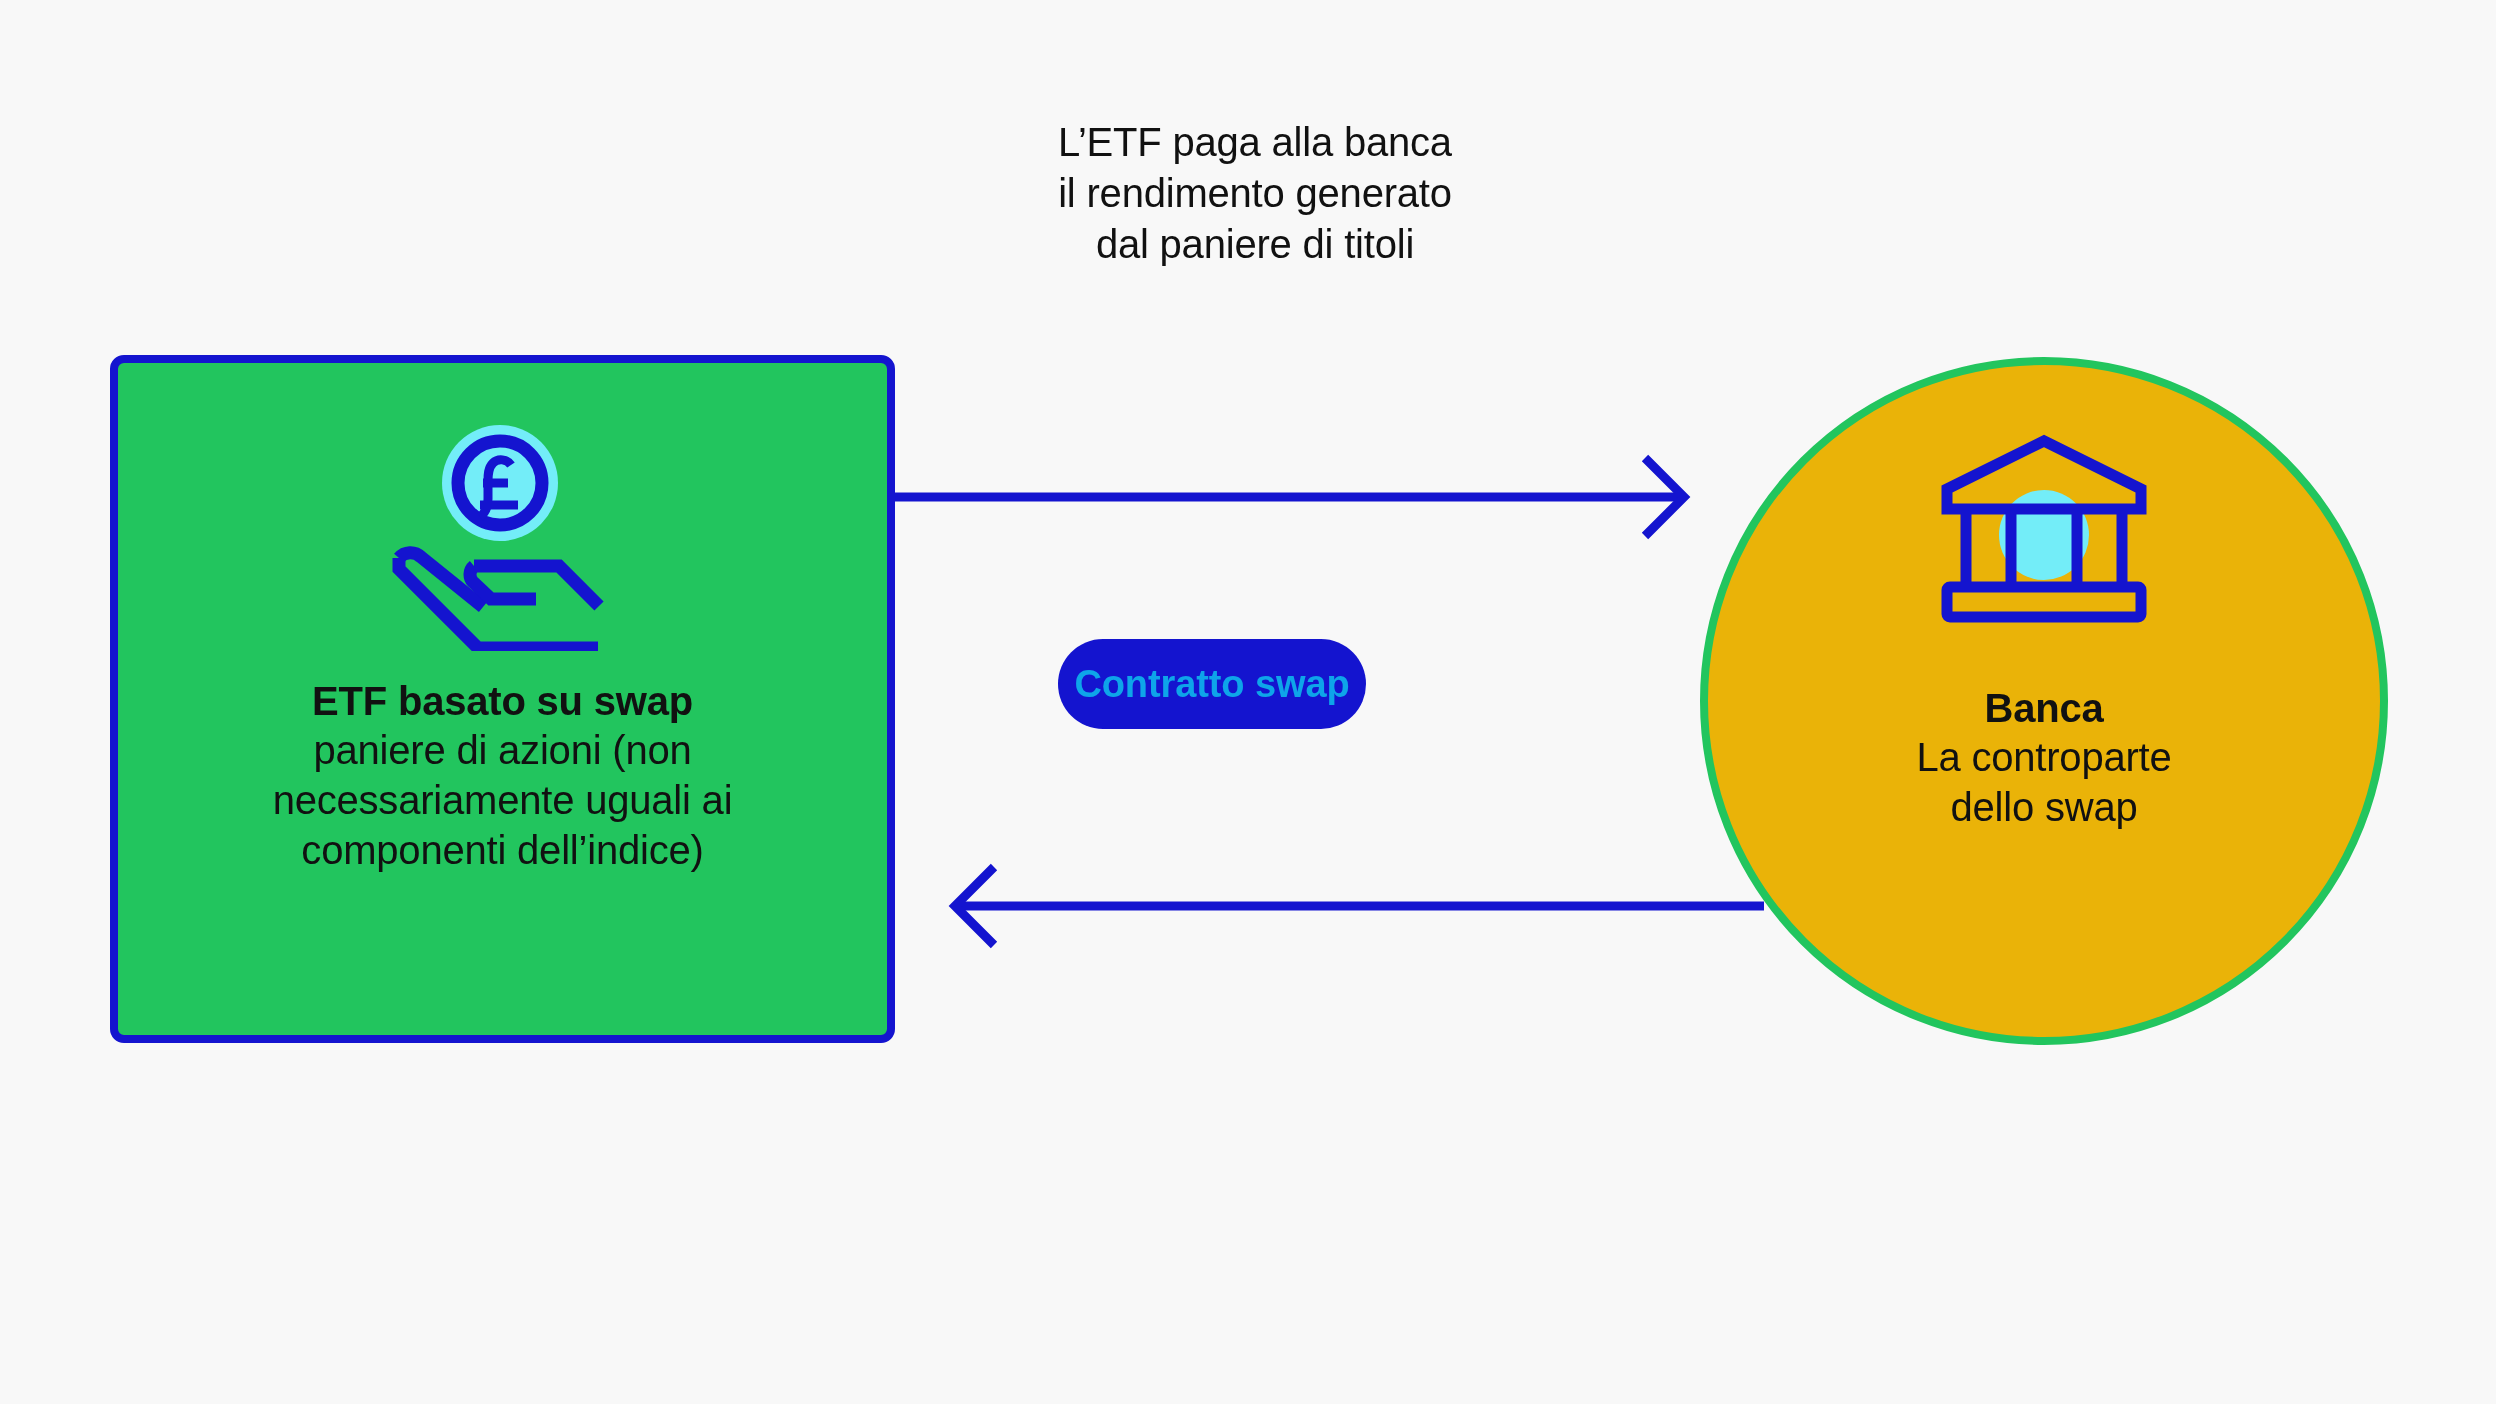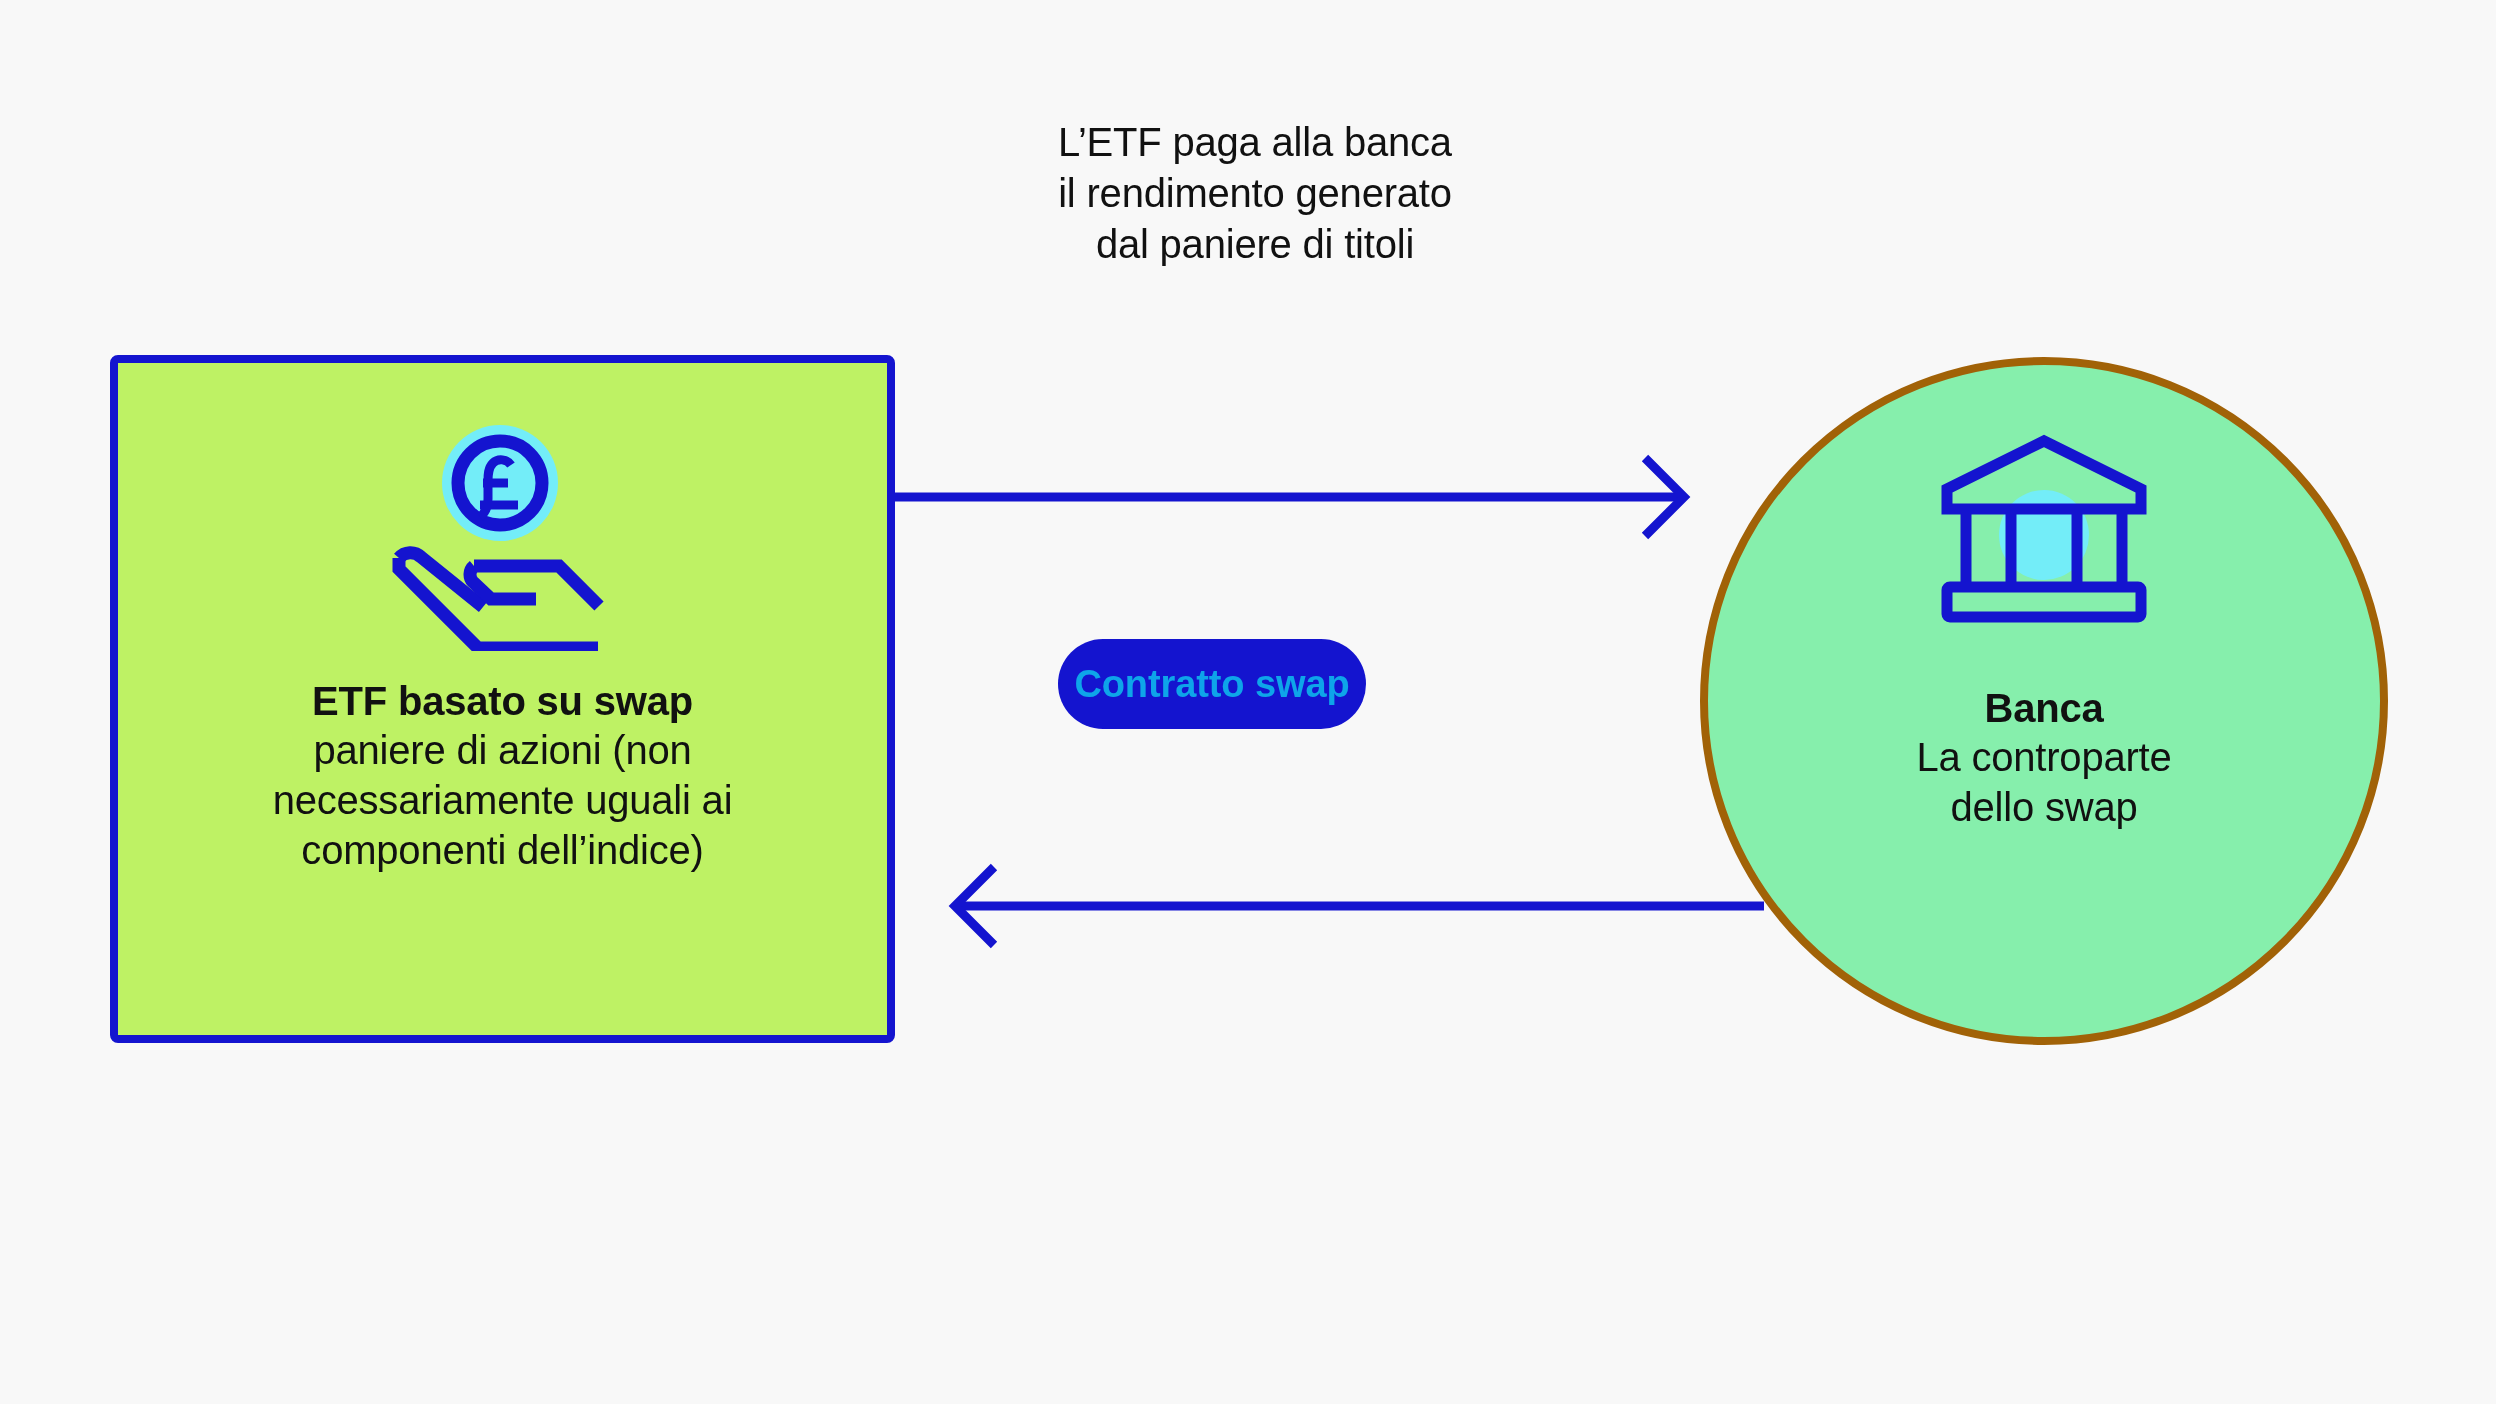--- a/index.html
+++ b/index.html
@@ -19,22 +19,22 @@
 
   
   #etf-box {
     position: absolute;
     left: 110px;
     top: 355px;
     width: 785px;
     height: 688px;
     box-sizing: border-box;
     border: 8px solid #1414cf;
-    border-radius: 8px;
-    background: #bef264;
+    border-radius: 14px;
+    background: #22c55e;
   }
   #etf-icon {
     position: absolute;
     left: 50%;
     top: 58px;
     transform: translateX(-50%);
     width: 250px;
     height: 230px;
   }
   #etf-text {
@@ -59,23 +59,23 @@
   }
 
   
   #bank-circle {
     position: absolute;
     left: 1700px;
     top: 357px;
     width: 688px;
     height: 688px;
     box-sizing: border-box;
-    border: 8px solid #a16207;
+    border: 8px solid #22c55e;
     border-radius: 50%;
-    background: #86efac;
+    background: #eab308;
   }
   #bank-icon {
     position: absolute;
     left: 50%;
     top: 62px;
     transform: translateX(-50%);
     width: 222px;
     height: 200px;
   }
   #bank-text {

